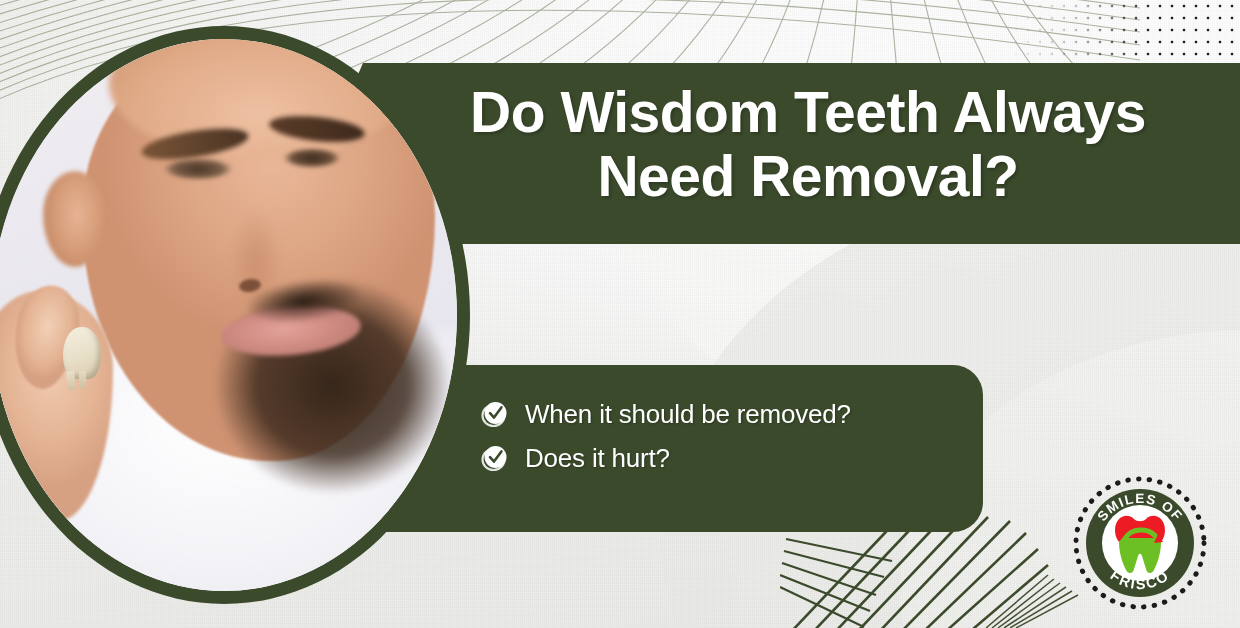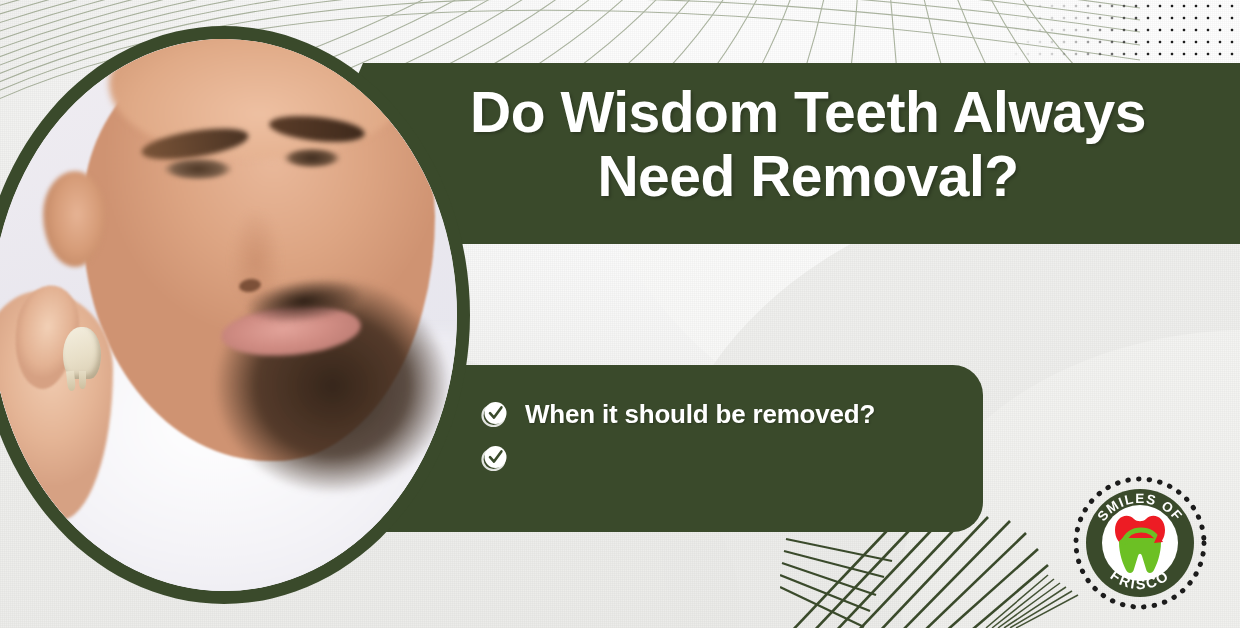--- a/index.html
+++ b/index.html
@@ -56,21 +56,21 @@
   }
 
   
   .bullet-card{position:absolute;left:330px;top:365px;width:653px;height:167px;
     background:#3a4a2b;border-radius:30px;
   }
   .bullet-list{position:absolute;left:480px;top:392px;width:520px;}
   .bullet-row{display:flex;align-items:center;gap:15px;height:44px;}
   .check-ic{position:relative;width:30px;height:30px;flex:0 0 30px;}
   .check-ic svg{position:absolute;left:0;top:0;}
-  .bullet-label{color:#ffffff;font-weight:700;font-size:26px;letter-spacing:-.2px;
+  .bullet-label{color:#ffffff;font-weight:400;font-size:26px;letter-spacing:-.2px;
     text-shadow:1px 1px 2px rgba(0,0,0,.25);white-space:nowrap;}
 
   
   .photo-wrap{position:absolute;left:-22px;top:26px;width:492px;height:578px;}
   .photo-ring{position:absolute;inset:0;border-radius:50%;
     border:13px solid #3a4a2b;box-sizing:border-box;overflow:hidden;background:#eceaef;}
   .photo{position:absolute;inset:0;overflow:hidden;border-radius:50%;}
   .ph-bg{position:absolute;inset:0;background:linear-gradient(165deg,#f0edf2 0%,#e9e7ee 45%,#e4e6ef 100%);}
   .ph-shirt{position:absolute;left:-10px;bottom:-40px;width:520px;height:300px;
     background:radial-gradient(60% 80% at 45% 30%, #ffffff 0%, #f4f3f7 55%, #e8e7ee 100%);
@@ -237,20 +237,21 @@
     </div>
 
     <div class="bullet-row">
       <span class="check-ic">
         <svg width="30" height="30" viewBox="0 0 30 30">
           <ellipse cx="13.5" cy="16.5" rx="11" ry="10.5" fill="none" stroke="#fff" stroke-width="2.2" opacity=".85"></ellipse>
           <circle cx="15.5" cy="14" r="11" fill="#fff"></circle>
           <path d="M10 14.2 L14 18.6 L21.4 8.4" fill="none" stroke="#3a4a2b" stroke-width="2.6" stroke-linecap="round" stroke-linejoin="round"></path>
         </svg>
       </span>
+      <span class="bullet-label">Does it hurt?</span>
     </div>
 
 
   </div>
 
   <div class="photo-wrap">
     <div class="photo-ring np">
       <div class="photo np">
         <div class="ph-bg np"></div>
         <div class="ph-shirt np"></div>

